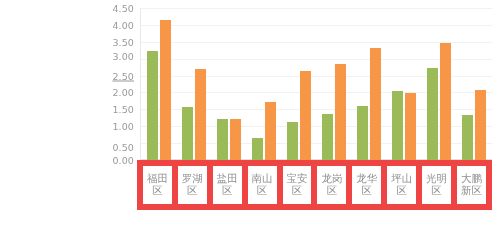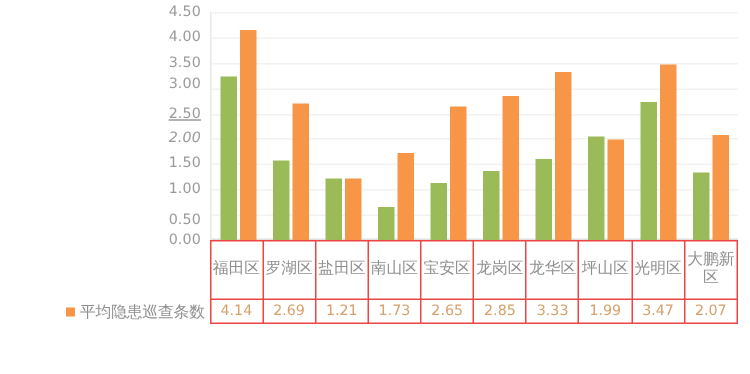--- a/index.html
+++ b/index.html
@@ -93,21 +93,21 @@
   
   .data-table {
     position: absolute;
     left: 0;
     top: 160px;
     width: 492px;
     border-collapse: collapse;
     table-layout: fixed;
   }
   .data-table td {
-    border: 1px solid #ef4444;
+    border: 6px solid #ef4444;
     padding: 0;
     font-size: 9.5px;
     color: #a0a0a0;
     text-align: center;
     vertical-align: middle;
     background: #ffffff;
   }
   .data-table td.legend-cell {
     border: none;
     background: transparent;
@@ -153,21 +153,21 @@
 <body>
 
 <div id="chart-root">
 
   <div class="plot-wrap">
     <div class="y-axis">
         <div class="y-tick" style="top: 152px;">0.00</div>
         <div class="y-tick" style="top: 139px; margin-left: 44px;">0.50</div>
         <div class="y-tick" style="top: 118.222px;">1.00</div>
         <div class="y-tick" style="top: 101.333px;">1.50</div>
-        <div class="y-tick" style="top: 84.4444px; font-style: italic;">2.00</div>
+        <div class="y-tick" style="top: 84.4444px;">2.00</div>
         <div class="y-tick" style="top: 67.5556px; text-decoration: underline;">2.50</div>
         <div class="y-tick" style="top: 48px;">3.00</div>
         <div class="y-tick" style="top: 33.7778px;">3.50</div>
         <div class="y-tick" style="top: 16.8889px;">4.00</div>
         <div class="y-tick" style="top: 0px; margin-left: 44px;">4.50</div>
       </div>
     <div class="grid-area">
         <div class="gridline" style="top: 0px;"></div>
         <div class="gridline" style="top: 16.8889px;"></div>
         <div class="gridline" style="top: 33.7778px;"></div>
@@ -254,34 +254,16 @@
           <td>
             <div class="hdr-label">坪山区</div>
           </td>
           <td>
             <div class="hdr-label">光明区</div>
           </td>
           <td>
             <div class="hdr-label">大鹏新区</div>
           </td>
         </tr>
-      <tr class="val-row r1">
-        <td class="legend-cell">
-          <div class="legend-entry">
-            <span class="legend-swatch s1"></span>
-            <span class="legend-text">平均隐患巡查条数</span>
-          </div>
-        </td>
-      <td>4.14</td>
-          <td>2.69</td>
-          <td>1.21</td>
-          <td>1.73</td>
-          <td>2.65</td>
-          <td>2.85</td>
-          <td>3.33</td>
-          <td>1.99</td>
-          <td>3.47</td>
-          <td>2.07</td>
-        </tr>
     </tbody>
   </table>
 
 </div>
 
 </body></html>

